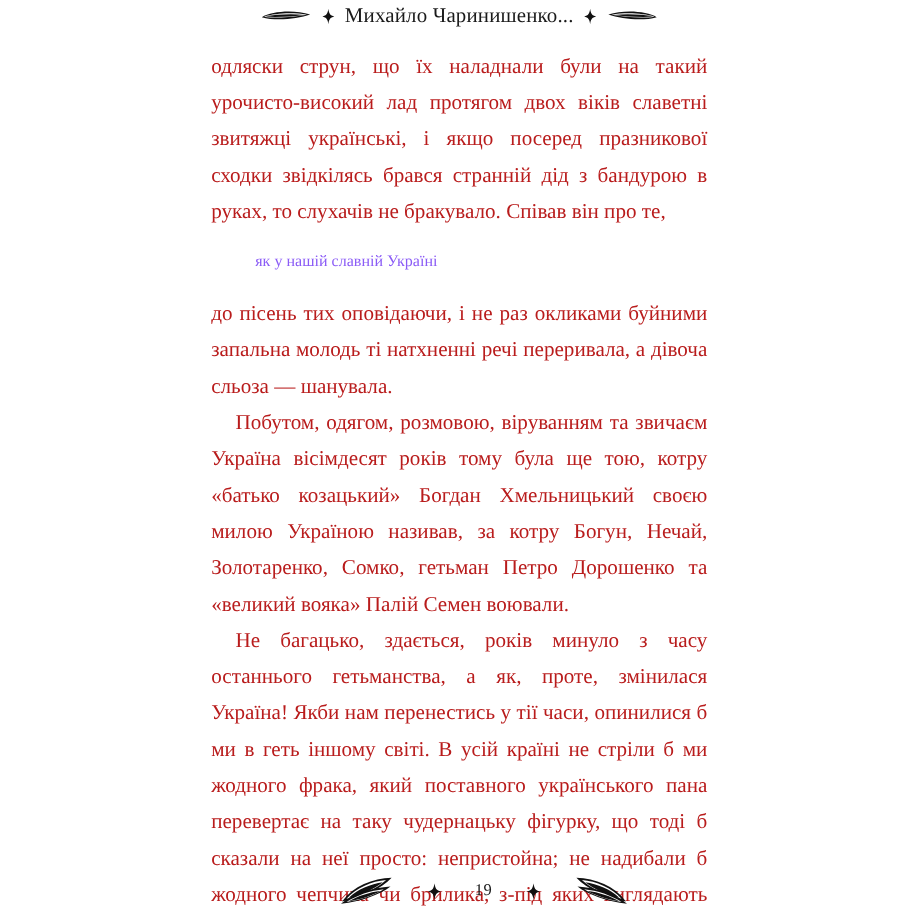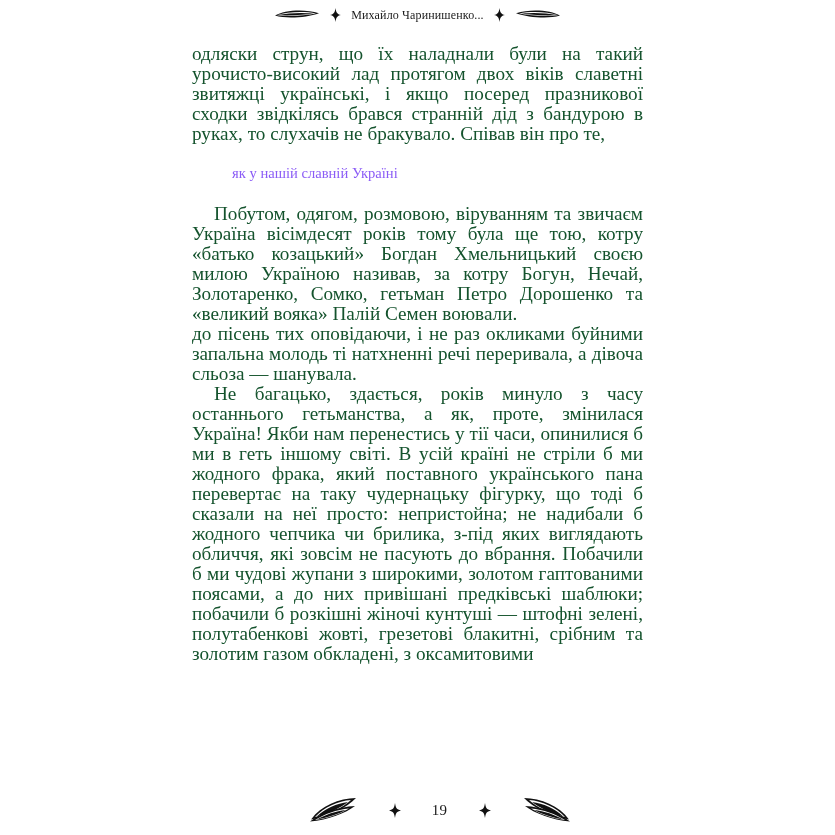--- a/index.html
+++ b/index.html
@@ -25,21 +25,21 @@
     left: 0;
     right: 0;
     height: 30px;
     display: flex;
     align-items: center;
     justify-content: center;
     gap: 10px;
   }
   .rh-title {
     font-family: "Liberation Serif", "DejaVu Serif", serif;
-    font-size: 12px;
+    font-size: 19px;
     letter-spacing: 0.15px;
     color: #1a1a1a;
     white-space: nowrap;
   }
 
   
   .orn {
     display: inline-block;
     line-height: 0;
   }
@@ -52,24 +52,24 @@
   
   .text-column {
     position: absolute;
     left: 192px;
     top: 44px;
     width: 451px;
   }
   p.body-par {
     margin: 0;
     font-size: 19.2px;
-    line-height: 20px;
+    line-height: 33px;
     text-align: justify;
     text-justify: inter-word;
-    color: #14532d;
+    color: #b91c1c;
     hyphens: manual;
   }
   p.body-par.indent {
     text-indent: 22px;
   }
   p.body-par.last-line-left {
     text-align-last: left;
   }
 
   
@@ -149,23 +149,23 @@
   </div>
 
   <div class="text-column">
 
     <p class="body-par last-line-left">одляски струн, що їх наладнали були на такий урочисто-високий лад протягом двох віків славетні звитяжці українські, і якщо посеред празникової сходки звідкілясь брався странній дід з бандурою в руках, то слухачів не бракувало. Співав він про те,</p>
 
     <div class="verse-block">
       <div class="verse-line">як у нашій славній Україні</div>
     </div>
 
+    <p class="body-par last-line-left">до пісень тих оповідаючи, і не раз окликами буйними запальна молодь ті натхненні речі переривала, а дівоча сльоза — шанувала.</p>
+
     <p class="body-par indent last-line-left">Побутом, одягом, розмовою, віруванням та звичаєм Україна вісімдесят років тому була ще тою, котру «батько козацький» Богдан Хмельницький своєю милою Україною називав, за котру Богун, Нечай, Золотаренко, Сомко, гетьман Петро Дорошенко та «великий вояка» Палій Семен воювали.</p>
-
-    <p class="body-par last-line-left">до пісень тих оповідаючи, і не раз окликами буйними запальна молодь ті натхненні речі переривала, а дівоча сльоза — шанувала.</p>
 
     <p class="body-par indent">Не багацько, здається, років минуло з часу останнього гетьманства, а як, проте, змінилася Україна! Якби нам перенестись у тії часи, опинилися б ми в геть іншому світі. В усій країні не стріли б ми жодного фрака, який поставного українського пана перевертає на таку чудернацьку фігурку, що тоді б сказали на неї просто: непристойна; не надибали б жодного чепчика чи брилика, з-під яких виглядають обличчя, які зовсім не пасують до вбрання. Побачили б ми чудові жупани з широкими, золотом гаптованими поясами, а до них привішані предківські шаблюки; побачили б розкішні жіночі кунтуші — штофні зелені, полутабенкові жовті, грезетові блакитні, срібним та золотим газом обкладені, з оксамитовими</p>
 
   </div>
 
   <div class="footer">
 
     <span class="orn orn-left">
       <svg width="52" height="26" viewBox="0 0 52 26" aria-hidden="true">
         <path d="M2 22.5 C12 8.5, 30 1.5, 47 1.0 C38 10.5, 20 19.5, 2 22.5 Z" fill="#111111"></path>

